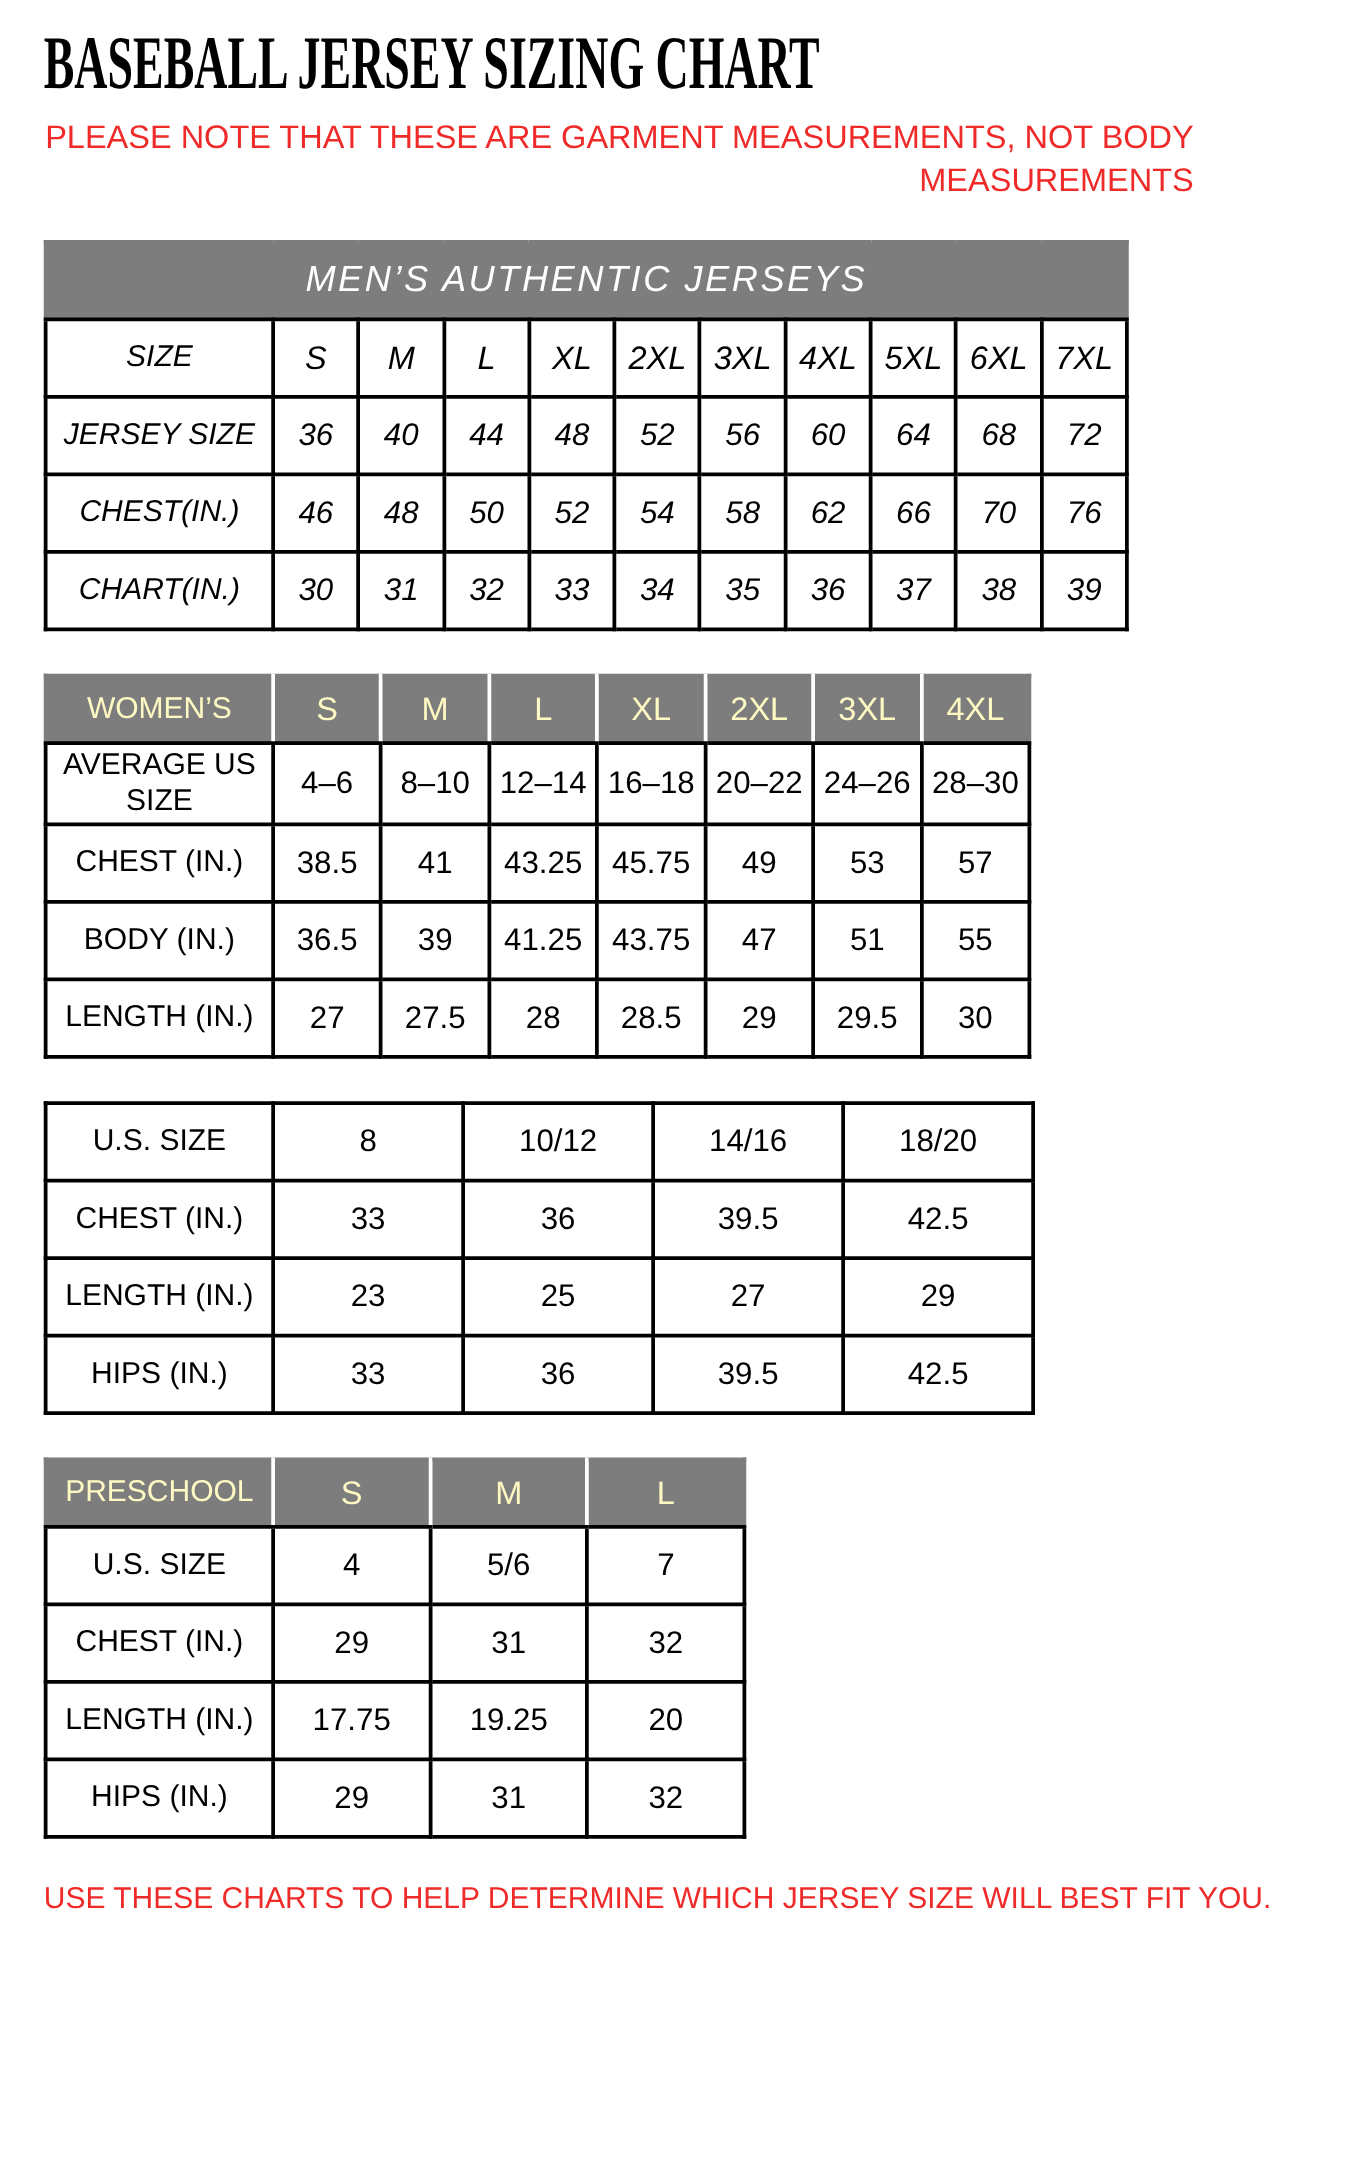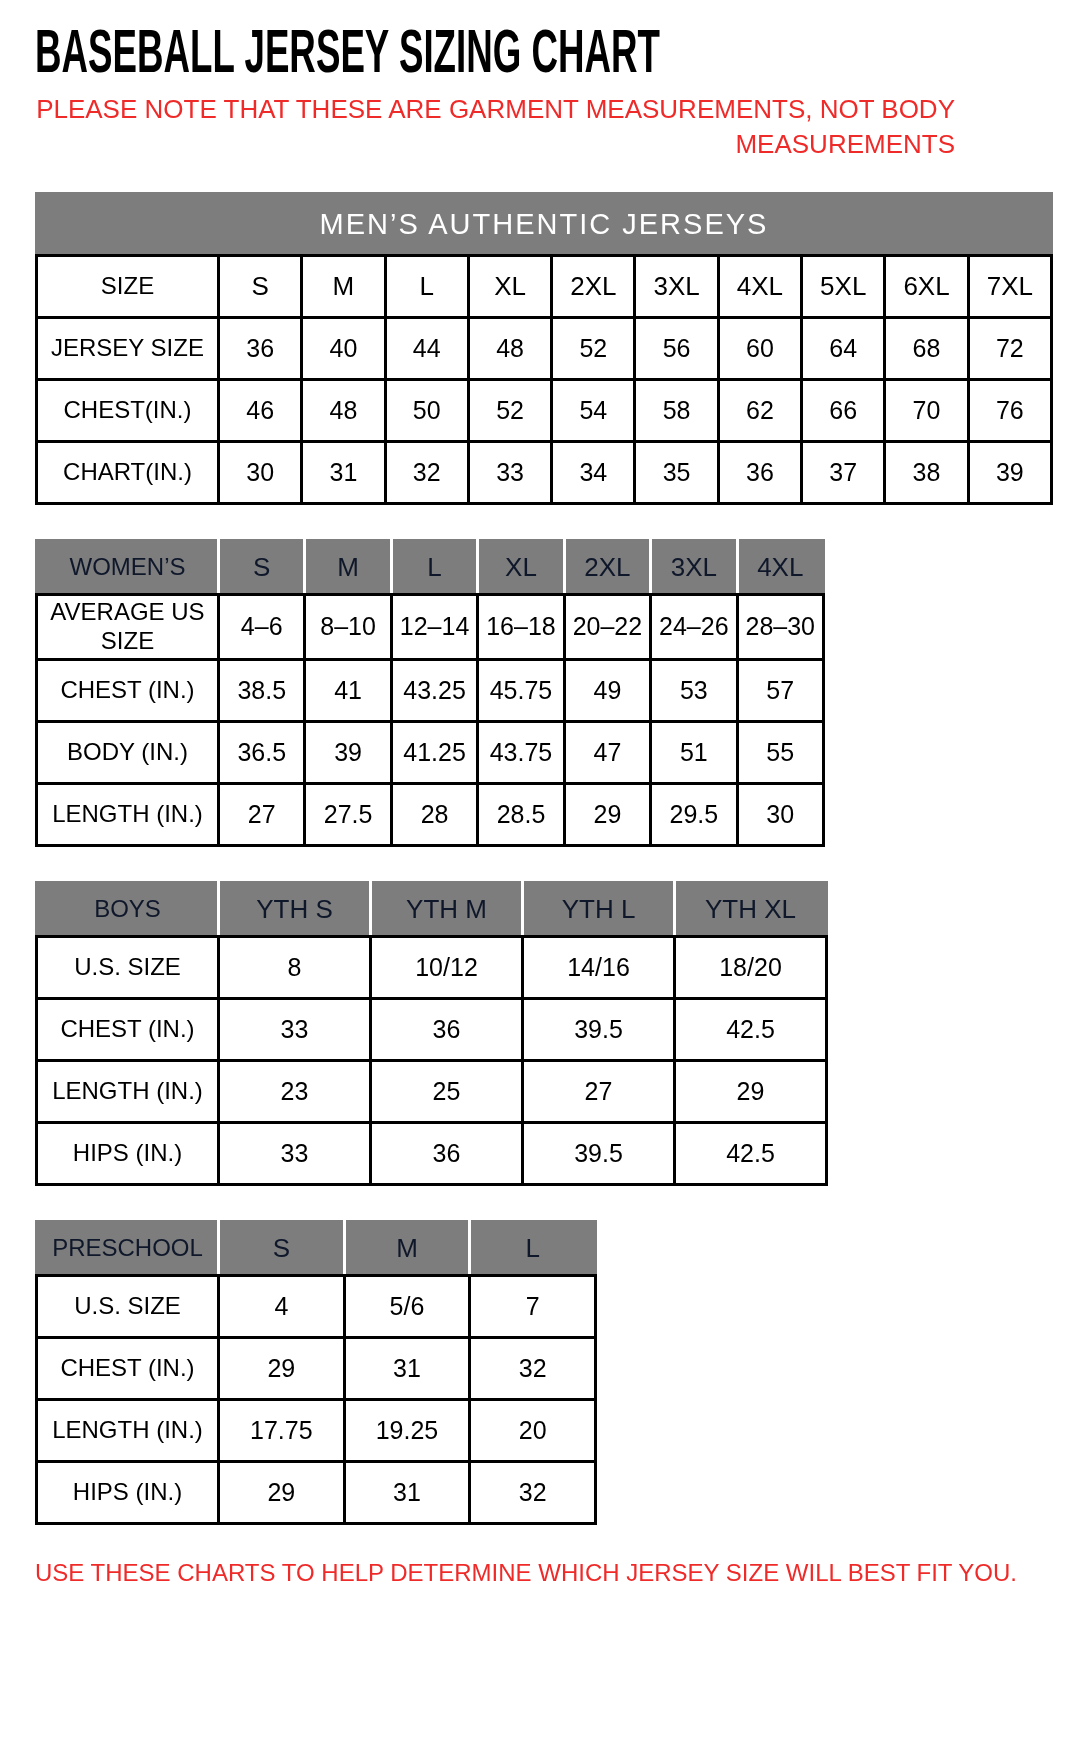--- a/index.html
+++ b/index.html
@@ -4,21 +4,21 @@
 <style>
   * { box-sizing: border-box; }
   html, body { margin: 0; padding: 0; background: #ffffff; }
   body {
     width: 1077px;
     min-height: 1743px;
     padding: 20px 35px 40px 35px;
     font-family: "Liberation Sans", sans-serif;
     color: #000;
   }
-  .title { margin: 0 0 8px 0; height: 64px; overflow: visible; }
+  .title { margin: 0 0 8px 0; height: 64px; overflow: visible; font-family: Liberation Serif, serif; }
   .title-inner {
     display: inline-block;
     font-size: 54px;
     font-weight: 800;
     letter-spacing: 0px;
     white-space: nowrap;
     transform: scale(0.68, 1.12);
     transform-origin: 0 60%;
   }
   .note {
@@ -27,40 +27,40 @@
     line-height: 1.35;
     max-width: 920px;
     margin: 0 0 30px 0;
     text-align: right;
   }
   table.tbl {
     border-collapse: collapse;
     table-layout: fixed;
     margin: 0 0 34px 0;
   }
-  .tbl-mens { width: 1018px; }
+  .tbl-mens { width: 868px; font-style: italic; }
   .tbl-womens { width: 790px; }
   .tbl-boys { width: 793px; }
   .tbl-preschool { width: 562px; }
   col.col-label { width: 182px; }
   .tbl th, .tbl td {
     border: 3px solid #000;
     font-weight: 400;
     text-align: center;
     vertical-align: middle;
     height: 62px;
     padding: 2px 3px;
     font-size: 26px;
   }
   .tbl td { font-size: 25px; }
   .tbl tr:not(.banner-row) th:first-child { font-size: 24px; line-height: 1.2; }
   
   table.gray-head tr.hdr th {
     background: var(--header-gray, #7d7d7d);
-    color: #0f172a;
+    color: #fef9c3;
     height: 54px;
     border-top-color: var(--header-gray, #7d7d7d);
     border-right-color: #ffffff;
   }
   table.gray-head tr.hdr th:first-child { border-left-color: var(--header-gray, #7d7d7d); }
   table.gray-head tr.hdr th:last-child { border-right-color: var(--header-gray, #7d7d7d); }
   
   .tbl tr.banner-row th {
     background: var(--header-gray, #7d7d7d);
     color: #fff;
@@ -224,27 +224,20 @@
 
 <table class="tbl tbl-boys gray-head">
     <colgroup>
       <col class="col-label">
       <col>
       <col>
       <col>
       <col>
     </colgroup>
     <tbody>
-      <tr class="hdr">
-        <th>BOYS</th>
-        <th>YTH S</th>
-        <th>YTH M</th>
-        <th>YTH L</th>
-        <th>YTH XL</th>
-      </tr>
       <tr>
         <th>U.S. SIZE</th>
         <td>8</td>
         <td>10/12</td>
         <td>14/16</td>
         <td>18/20</td>
       </tr>
       <tr>
         <th>CHEST (IN.)</th>
         <td>33</td>

